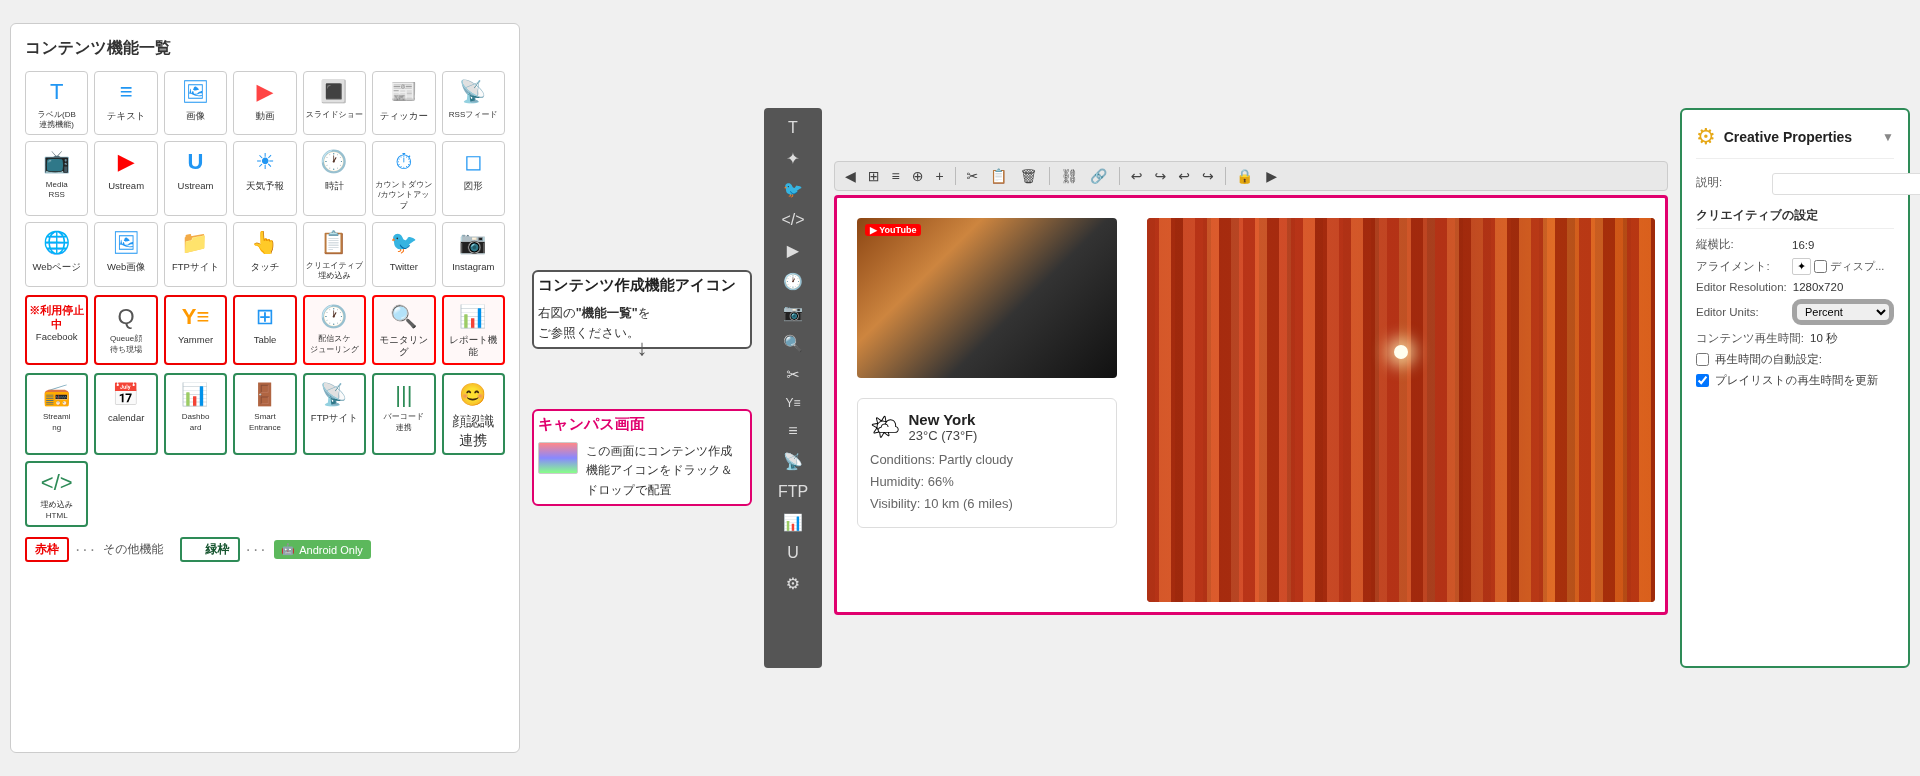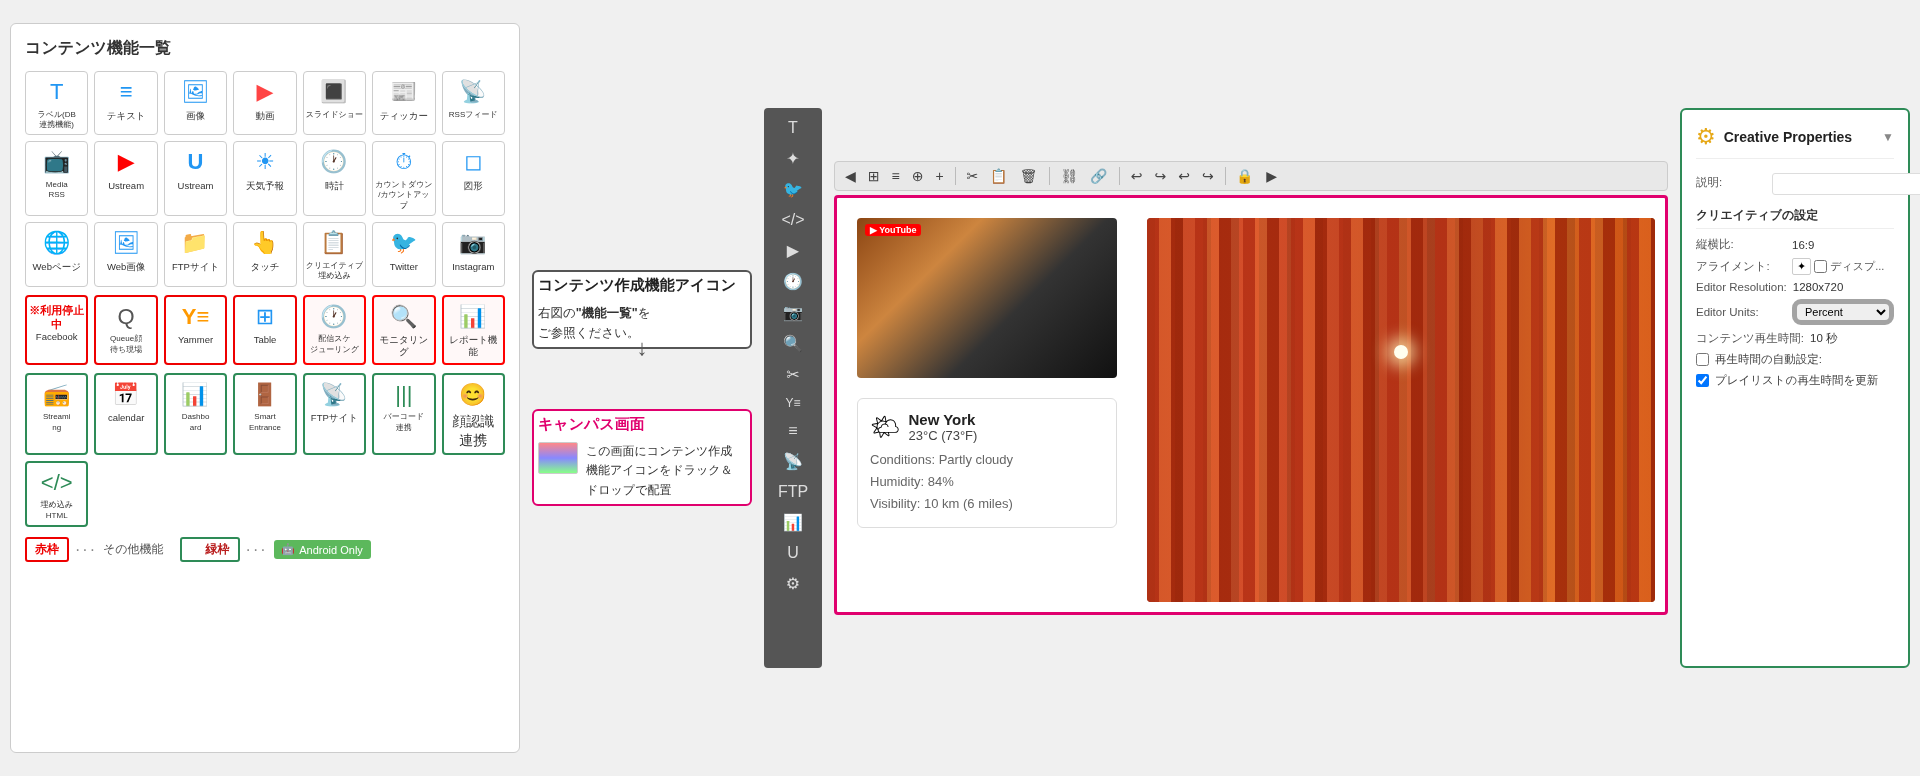--- a/index.html
+++ b/index.html
@@ -76,21 +76,21 @@
     .legend-tag {
       border: 2px solid #e00;
       color: #e00;
       font-weight: bold;
       padding: 2px 8px;
       font-size: 12px;
       border-radius: 3px;
     }
     .legend-tag.green {
       border-color: #2e8b57;
-      color: #b91c1c;
+      color: #14532d;
       padding-left: 24px;
     }
     .legend-dots {
       color: #888;
       font-size: 16px;
       letter-spacing: 2px;
     }
     .legend-text { color: #555; font-size: 12px; }
     .android-badge {
       background: #5cb85c;
@@ -634,21 +634,21 @@
 
     <div class="canvas-weather">
       <div style="display:flex;align-items:center;gap:8px;margin-bottom:6px;">
         <span style="font-size:24px;">🌤</span>
         <div>
           <div class="weather-city">New York</div>
           <div class="weather-temp">23°C (73°F)</div>
         </div>
       </div>
       <div class="weather-detail">Conditions: Partly cloudy</div>
-      <div class="weather-detail">Humidity: 84%</div>
+      <div class="weather-detail">Humidity: 66%</div>
       <div class="weather-detail">Visibility: 10 km (6 miles)</div>
     </div>
 
     <div class="canvas-torii">
       <div class="torii-img">
 
         <div style="position:absolute;top:0;left:0;right:0;bottom:0;
           background:repeating-linear-gradient(90deg,
             rgba(180,50,20,0.9) 0px, rgba(180,50,20,0.9) 12px,
             rgba(220,100,40,0.7) 12px, rgba(220,100,40,0.7) 24px,

